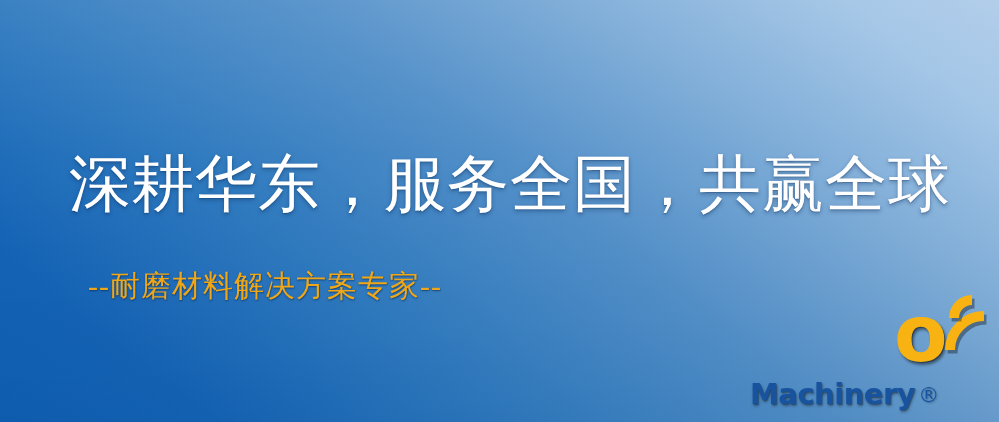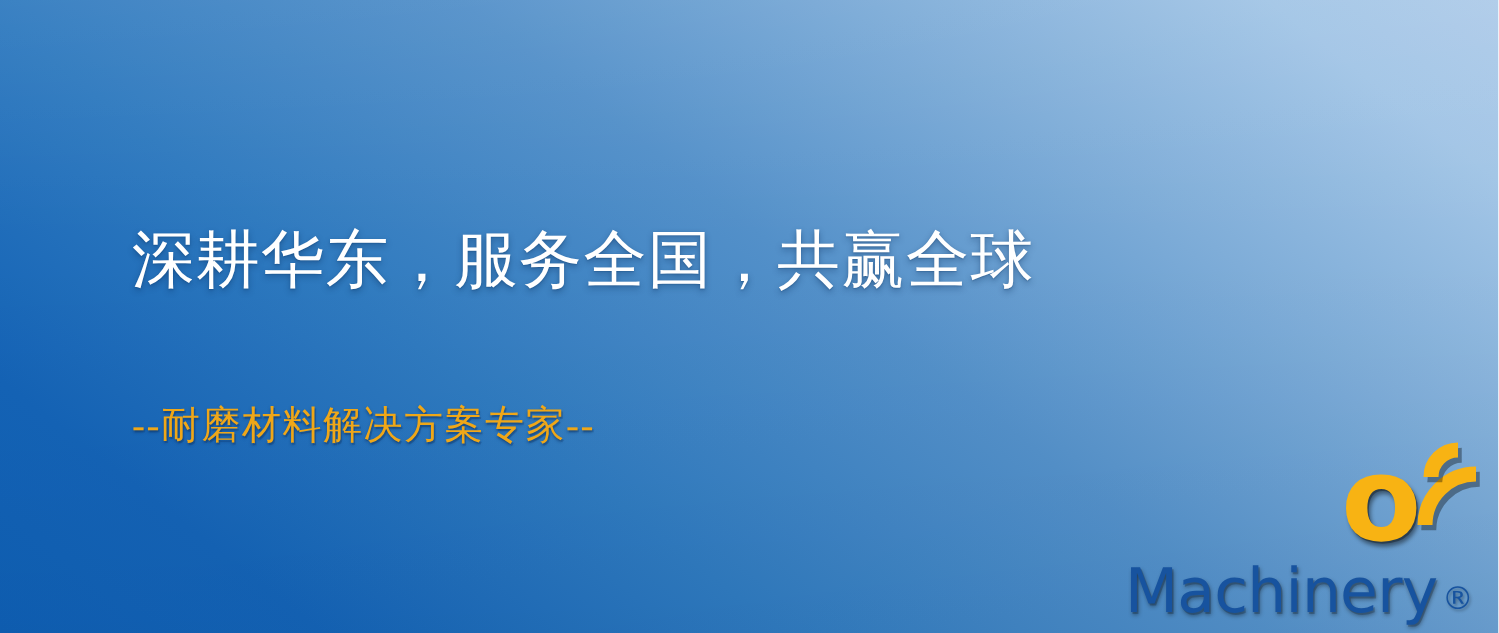--- a/index.html
+++ b/index.html
@@ -38,42 +38,42 @@
         rgba(255,255,255,0.05) 0%,
         rgba(255,255,255,0.00) 38%,
         rgba(0,0,0,0.015) 72%,
         rgba(0,0,0,0.03) 100%);
     pointer-events: none;
   }
 
   
   #headline {
     position: absolute;
-    left: 88px;
+    left: 69px;
     top: 152px;
     width: 860px;
     font-family: "Liberation Serif", "DejaVu Serif", serif;
-    font-size: 42px;
+    font-size: 62px;
     line-height: 1.05;
     font-weight: 400;
     color: #ffffff;
     letter-spacing: 1px;
     white-space: nowrap;
     text-shadow:
       0 2px 4px rgba(10, 45, 90, 0.40),
       0 1px 1px rgba(10, 45, 90, 0.30);
   }
 
   
   #subtitle {
     position: absolute;
     left: 88px;
     top: 266px;
     font-family: "Liberation Serif", "DejaVu Serif", serif;
-    font-size: 26px;
+    font-size: 30px;
     font-weight: 400;
     color: #efa718;
     letter-spacing: 1px;
     white-space: nowrap;
     text-shadow:
       0 1px 2px rgba(12, 48, 95, 0.55),
       1px 1px 0 rgba(12, 48, 95, 0.25);
   }
 
   
@@ -131,22 +131,22 @@
 
   #logo-machinery-row {
     position: absolute;
     left: 2px;
     top: 74px;
     white-space: nowrap;
   }
 
   #logo-machinery {
     font-family: "DejaVu Sans", "Liberation Sans", sans-serif;
-    font-weight: normal;
-    font-size: 41px;
+    font-weight: bold;
+    font-size: 29px;
     line-height: 48px;
     letter-spacing: -0.5px;
     color: #17539f;
     text-shadow:
       1px 2px 3px rgba(0, 0, 0, 0.38),
       1px 1px 0 rgba(0, 0, 0, 0.20);
   }
 
   #logo-reg {
     font-family: "DejaVu Sans", "Liberation Sans", sans-serif;

